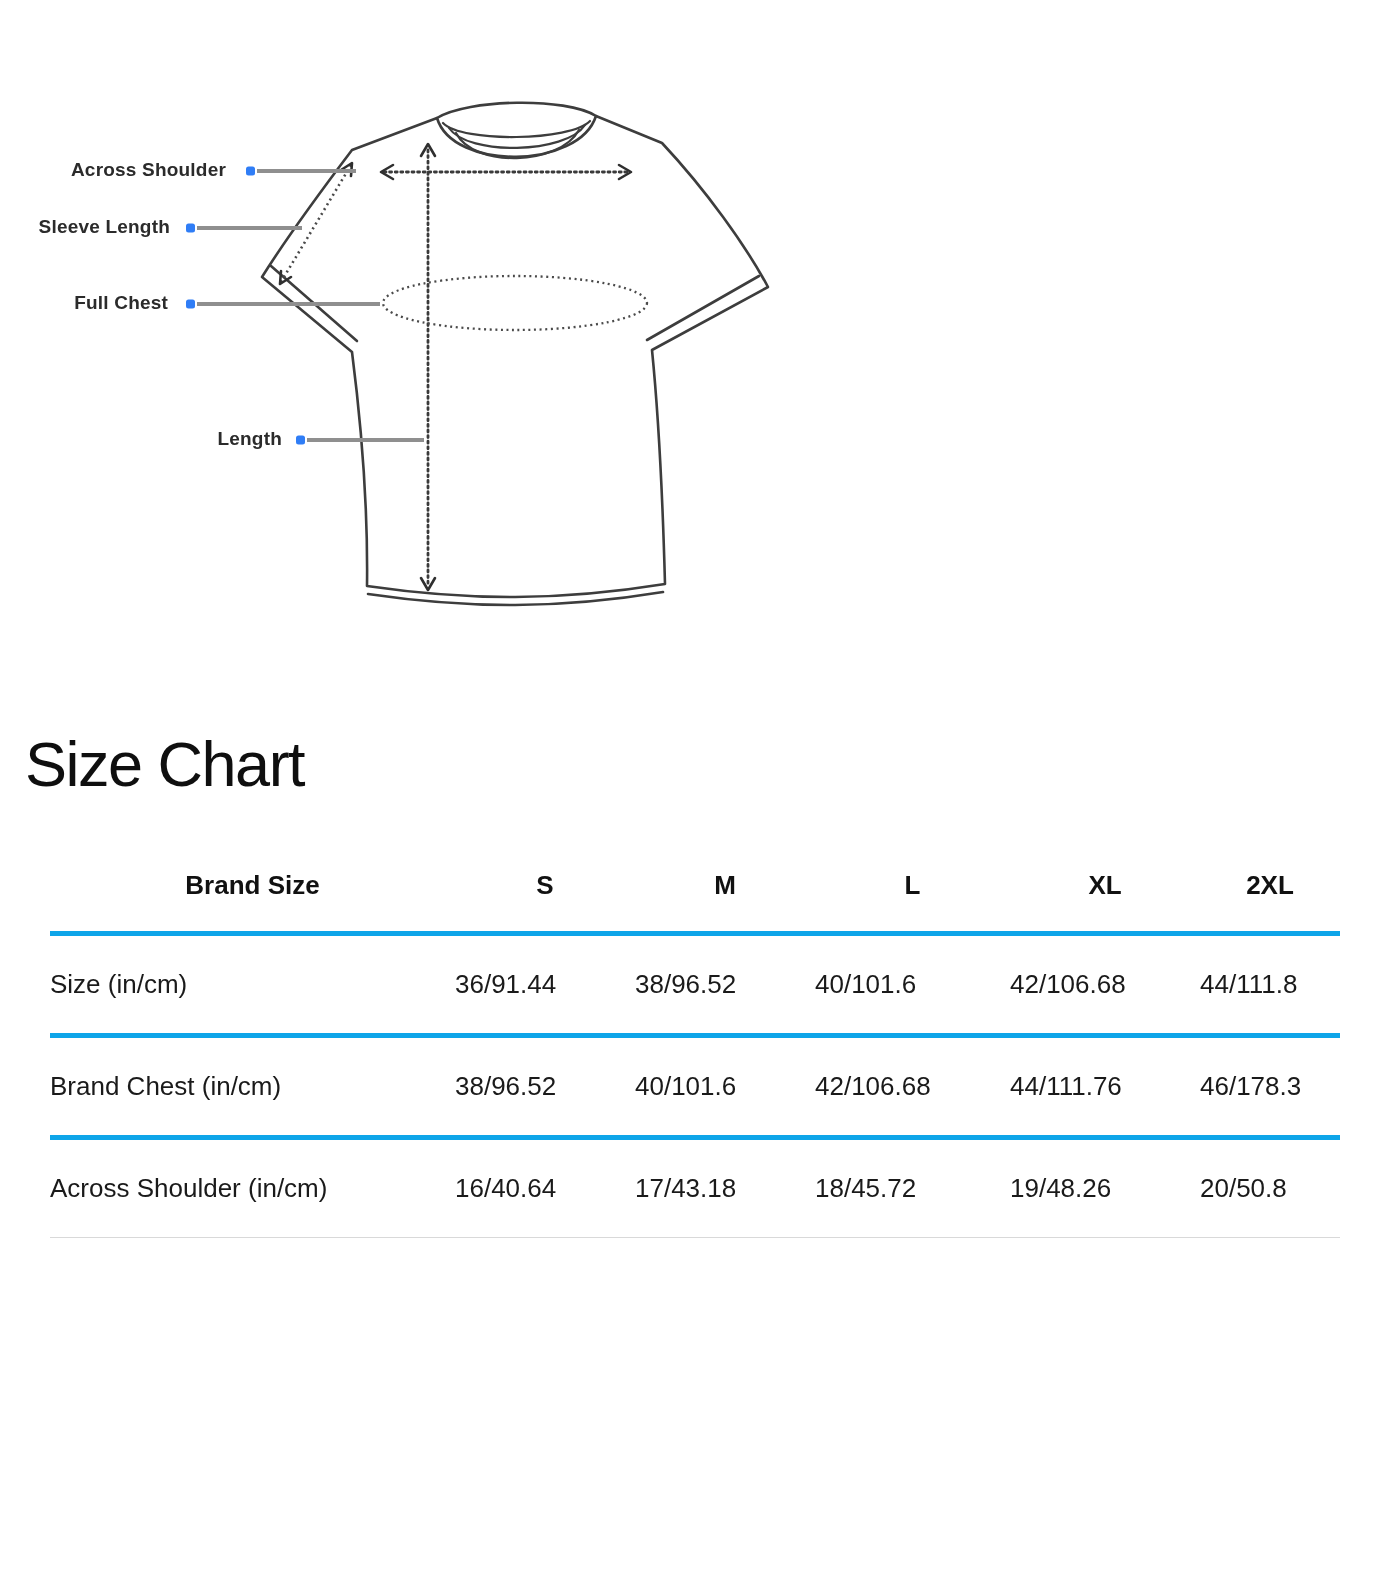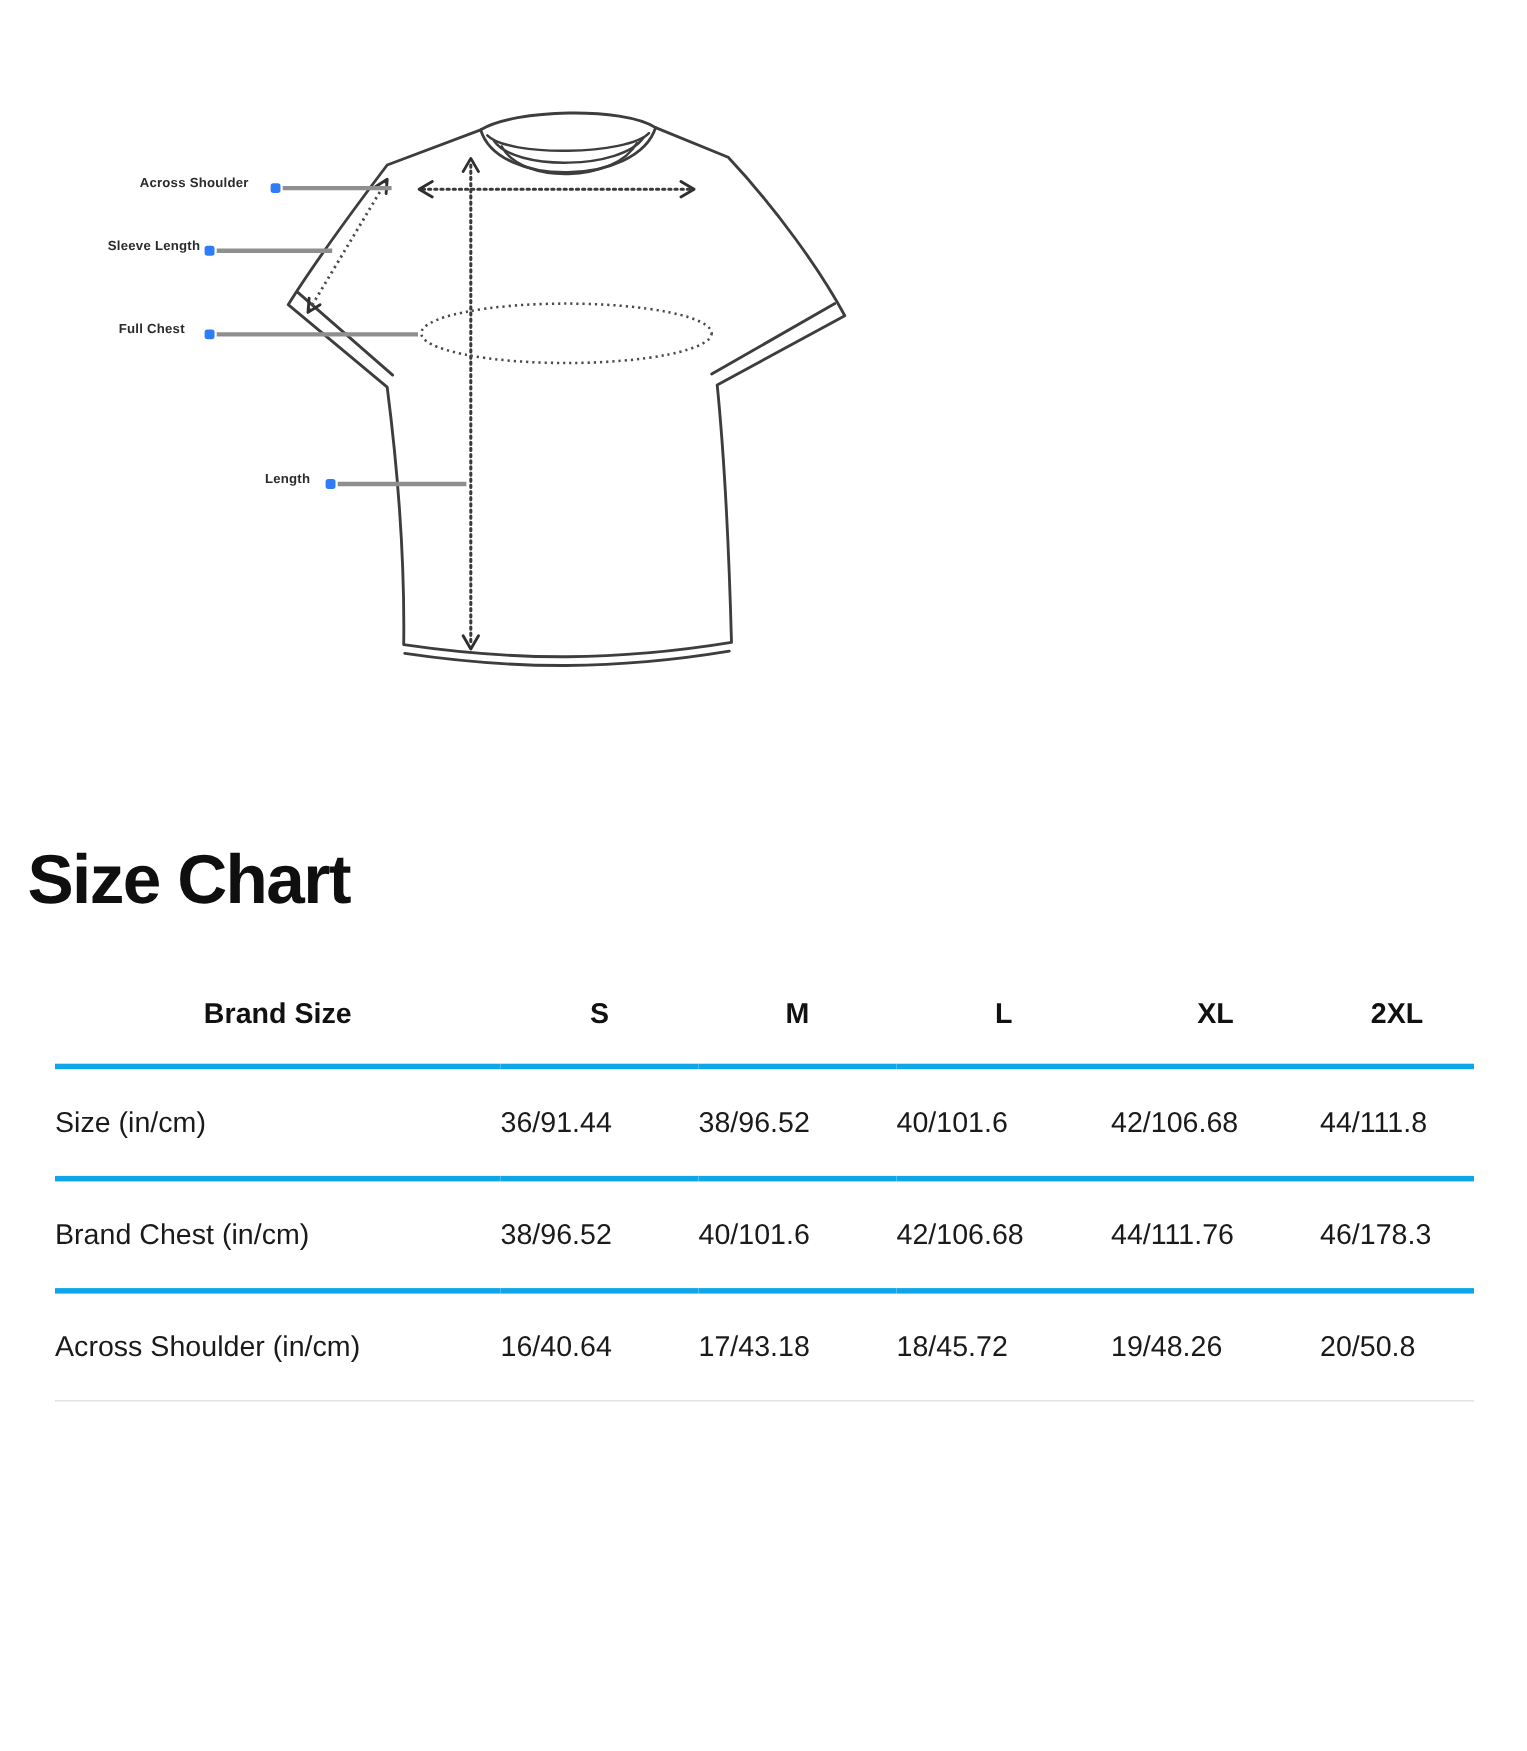--- a/index.html
+++ b/index.html
@@ -14,27 +14,27 @@
   .diagram{position:relative;width:1388px;height:662px;}
   .diagram svg{position:absolute;left:0;top:0;}
   .shirt-line{stroke:#3d3d3d;stroke-width:2.6;fill:none;stroke-linejoin:round;stroke-linecap:round;}
   .shirt-fill{fill:#ffffff;}
   .dotline{stroke:#3a3a3a;stroke-width:2.8;fill:none;stroke-dasharray:2 3.6;stroke-linecap:round;}
   .dotline-thin{stroke:#4a4a4a;stroke-width:2.3;fill:none;stroke-dasharray:2 3.6;}
   .chev{stroke:#2f2f2f;stroke-width:2.6;fill:none;stroke-linejoin:round;stroke-linecap:round;}
   .leader{stroke:#8f8f8f;stroke-width:4;fill:none;}
   .dot{fill:var(--accent);}
   .dlabel{
-    position:absolute;font-weight:700;font-size:12px;color:#2b2b2b;
+    position:absolute;font-weight:700;font-size:19px;color:#2b2b2b;
     letter-spacing:.2px;text-align:right;line-height:1;
   }
 
   
   .heading{
-    margin:104px 0 0 25px;font-size:63px;font-weight:700;color:#0f0f0f;
+    margin:68px 0 0 25px;font-size:63px;font-weight:400;color:#0f0f0f;
     letter-spacing:-1.5px;line-height:1.1;
   }
 
   
   .size-table{
     border-collapse:collapse;table-layout:fixed;width:1290px;
     margin:40px 0 0 50px;font-size:26px;color:#1a1a1a;
   }
   .size-table th{
     text-align:center;font-weight:700;font-size:26px;color:#111111;
@@ -95,21 +95,21 @@
       <rect class="dot" x="246" y="166.5" width="9" height="9" rx="2.5"></rect>
       <path class="leader" d="M 197 228 L 302 228"></path>
       <rect class="dot" x="186" y="223.5" width="9" height="9" rx="2.5"></rect>
       <path class="leader" d="M 197 304 L 380 304"></path>
       <rect class="dot" x="186" y="299.5" width="9" height="9" rx="2.5"></rect>
       <path class="leader" d="M 307 440 L 424 440"></path>
       <rect class="dot" x="296" y="435.5" width="9" height="9" rx="2.5"></rect>
     </svg>
 
     <div class="dlabel" style="left:0;width:226px;top:160px">Across Shoulder</div>
-    <div class="dlabel" style="left:12px;width:170px;top:217px">Sleeve Length</div>
+    <div class="dlabel" style="left:0;width:170px;top:217px">Sleeve Length</div>
     <div class="dlabel" style="left:0;width:168px;top:293px">Full Chest</div>
     <div class="dlabel" style="left:0;width:282px;top:429px">Length</div>
   </div>
 
   <h1 class="heading">Size Chart</h1>
 
   <table class="size-table">
     <colgroup>
       <col style="width:405px">
         <col style="width:180px">

